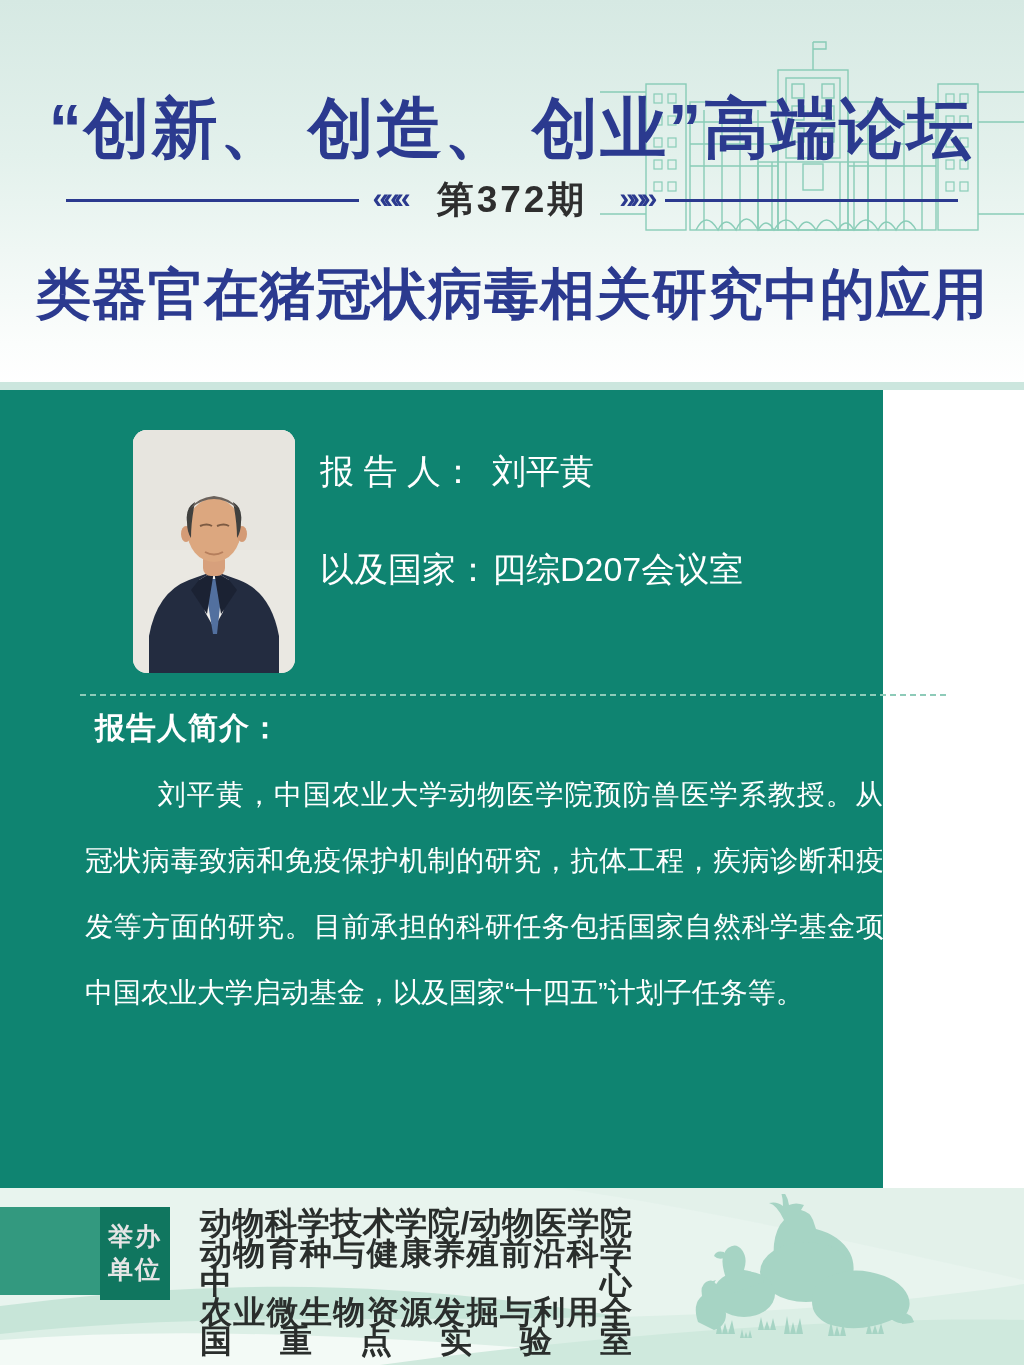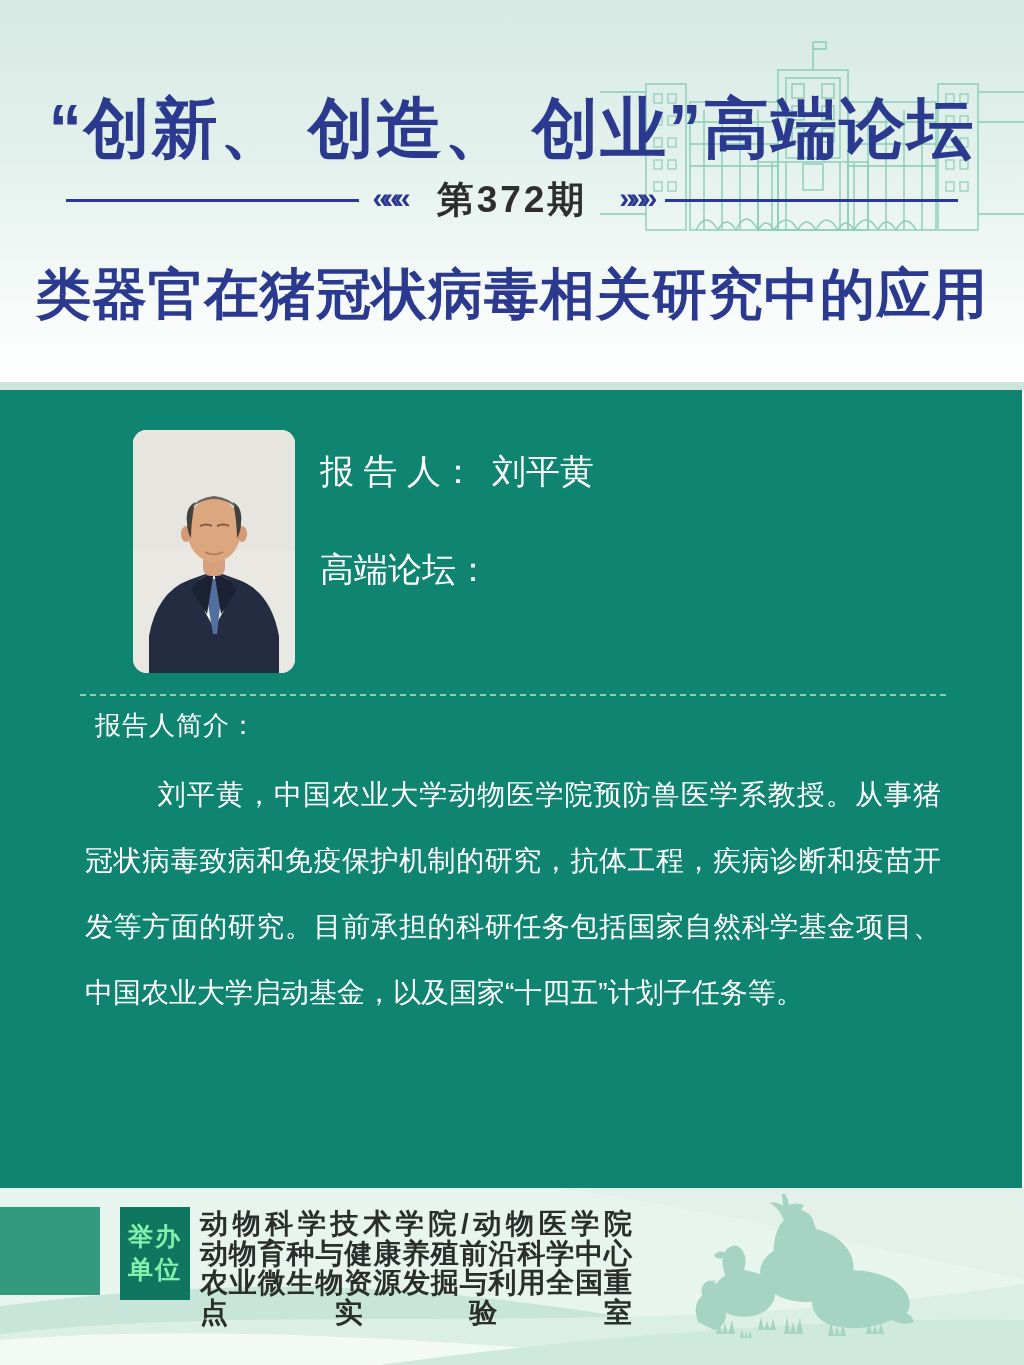--- a/index.html
+++ b/index.html
@@ -34,60 +34,60 @@
   .lecture-title{
     position:absolute;left:0;top:258px;width:1024px;text-align:center;
     font-size:55px;font-weight:900;color:var(--navy);letter-spacing:1px;
     white-space:nowrap;margin:0;
   }
   .pre-panel-strip{
     position:absolute;left:0;top:382px;width:1024px;height:8px;background:var(--paleStrip);
   }
   
   .main-panel{
-    position:absolute;left:0;top:390px;width:1022px;height:798px;
-    background:var(--teal);color:#ffffff;
+    position:absolute;left:0;top:390px;width:855px;height:798px;
+    background:var(--teal);color:#ffffff;padding-left:28px;
   }
   .speaker-photo{
     position:absolute;left:133px;top:40px;width:162px;height:243px;
     border-radius:14px;overflow:hidden;background:#eae8e2;
   }
   .speaker-info{position:absolute;left:320px;top:64px;}
   .info-row{display:flex;font-size:34px;line-height:34px;margin-bottom:32px;white-space:nowrap;}
   .info-label{min-width:172px;}
   .info-value{}
   .dashed-sep{
     position:absolute;left:80px;top:304px;width:866px;height:0;
     border-top:2px dashed var(--mintDash);
   }
   .bio-heading{
-    position:absolute;left:95px;top:318px;font-size:26px;font-weight:400;letter-spacing:1px;
+    position:absolute;left:95px;top:318px;font-size:30px;font-weight:700;letter-spacing:1px;
   }
   .bio-text{
     position:absolute;left:85px;top:372px;width:856px;margin:0;
     font-size:28px;line-height:66px;text-align:justify;text-indent:2.6em;
   }
   
   .footer{
     position:absolute;left:0;top:1188px;width:1024px;height:177px;
     background:var(--footerBg);overflow:hidden;
   }
   .footer-hills{position:absolute;left:0;top:0;width:1024px;height:177px;}
   .animals-art{position:absolute;left:688px;top:6px;width:232px;height:152px;}
   .org-box-light{
     position:absolute;left:0;top:19px;width:100px;height:88px;background:var(--orgBoxLight);
   }
   .org-box-dark{
     position:absolute;left:100px;top:19px;width:70px;height:93px;background:var(--orgBoxDark);
-    color:#86efac;font-size:25px;font-weight:800;text-align:center;
-    line-height:33px;padding-top:13px;box-sizing:border-box;letter-spacing:2px;margin-left:20px;
+    color:#e5e5e5;font-size:25px;font-weight:800;text-align:center;
+    line-height:33px;padding-top:13px;box-sizing:border-box;letter-spacing:2px;
   }
   .org-list{
     position:absolute;left:200px;top:21px;width:432px;
-    color:#2a2e2c;font-size:28px;font-weight:800;line-height:29.5px;
+    color:#2a2e2c;font-size:32px;font-weight:800;line-height:29.5px;
   }
   .org-line{text-align:justify;text-align-last:justify;}
 </style>
 </head>
 <body>
 
 <div class="poster">
 
   <div class="top-section">
 
@@ -213,21 +213,22 @@
     </div>
 
     <div class="speaker-info">
       <div class="info-row">
         <span class="info-label">报 告 人：</span>
         <span class="info-value">刘平黄</span>
       </div>
       <div class="info-row">
       </div>
       <div class="info-row">
-        <span class="info-label">高端论坛：</span>
+        <span class="info-label">以及国家：</span>
+        <span class="info-value">四综D207会议室</span>
       </div>
     </div>
 
     <div class="dashed-sep"></div>
 
     <div class="bio-heading">报告人简介：</div>
     <p class="bio-text">刘平黄，中国农业大学动物医学院预防兽医学系教授。从事猪冠状病毒致病和免疫保护机制的研究，抗体工程，疾病诊断和疫苗开发等方面的研究。目前承担的科研任务包括国家自然科学基金项目、中国农业大学启动基金，以及国家“十四五”计划子任务等。</p>
   </div>
 
   <div class="footer">

